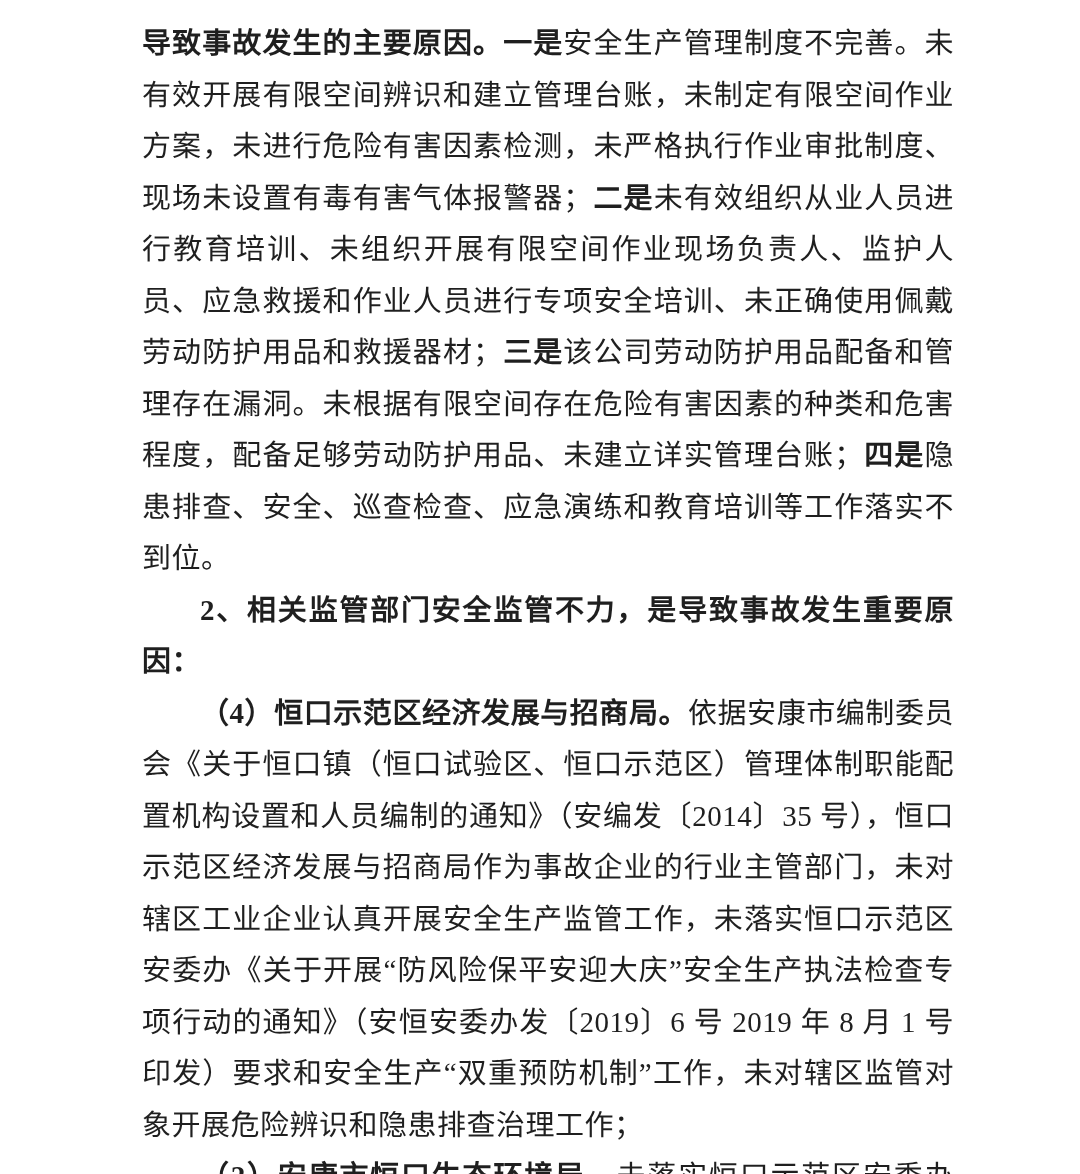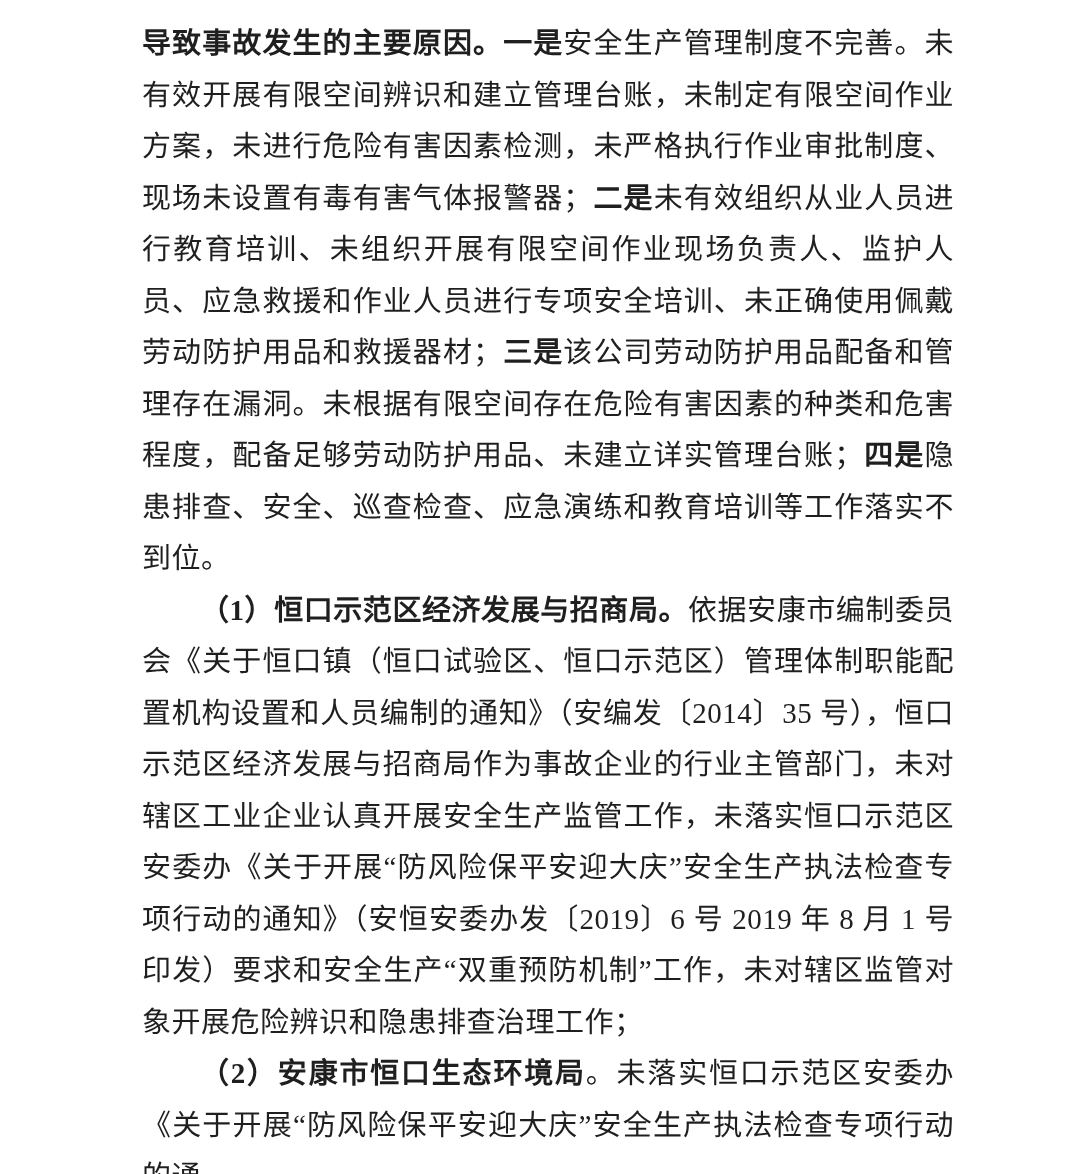--- a/index.html
+++ b/index.html
@@ -43,16 +43,17 @@
   .run-regular {
     font-weight: normal;
   }
 </style>
 </head>
 <body>
 
 <div class="page">
   <div class="doc-body" id="doc-body">
       <p><span class="run-bold">导致事故发生的主要原因。</span><span class="run-bold">一是</span><span class="run-regular">安全生产管理制度不完善。未有效开展有限空间辨识和建立管理台账，未制定有限空间作业方案，未进行危险有害因素检测，未严格执行作业审批制度、现场未设置有毒有害气体报警器；</span><span class="run-bold">二是</span><span class="run-regular">未有效组织从业人员进行教育培训、未组织开展有限空间作业现场负责人、监护人员、应急救援和作业人员进行专项安全培训、未正确使用佩戴劳动防护用品和救援器材；</span><span class="run-bold">三是</span><span class="run-regular">该公司劳动防护用品配备和管理存在漏洞。未根据有限空间存在危险有害因素的种类和危害程度，配备足够劳动防护用品、未建立详实管理台账；</span><span class="run-bold">四是</span><span class="run-regular">隐患排查、安全、巡查检查、应急演练和教育培训等工作落实不到位。</span></p>
-      <p class="indent"><span class="run-bold">（1）恒口示范区经济发展与招商局。</span><span class="run-regular">依据安康市编制委员会《关于恒口镇（恒口试验区、恒口示范区）管理体制职能配置机构设置和人员编制的通知》（安编发〔2014〕35 号），恒口示范区经济发展与招商局作为事故企业的行业主管部门，未对辖区工业企业认真开展安全生产监管工作，未落实恒口示范区安委办《关于开展“防风险保平安迎大庆”安全生产执法检查专项行动的通知》（安恒安委办发〔2019〕6 号 2019 年 8 月 1 号印发）要求和安全生产“双重预防机制”工作，未对辖区监管对象开展危险辨识和隐患排查治理工作；</span></p>
+      <p class="indent"><span class="run-bold">2、相关监管部门安全监管不力，是导致事故发生重要原因：</span></p>
+      <p class="indent"><span class="run-bold">（4）恒口示范区经济发展与招商局。</span><span class="run-regular">依据安康市编制委员会《关于恒口镇（恒口试验区、恒口示范区）管理体制职能配置机构设置和人员编制的通知》（安编发〔2014〕35 号），恒口示范区经济发展与招商局作为事故企业的行业主管部门，未对辖区工业企业认真开展安全生产监管工作，未落实恒口示范区安委办《关于开展“防风险保平安迎大庆”安全生产执法检查专项行动的通知》（安恒安委办发〔2019〕6 号 2019 年 8 月 1 号印发）要求和安全生产“双重预防机制”工作，未对辖区监管对象开展危险辨识和隐患排查治理工作；</span></p>
       <p class="indent"><span class="run-bold">（2）安康市恒口生态环境局</span><span class="run-regular">。未落实恒口示范区安委办《关于开展“防风险保平安迎大庆”安全生产执法检查专项行动的通</span></p>
     </div>
 </div>
 
 </body></html>

